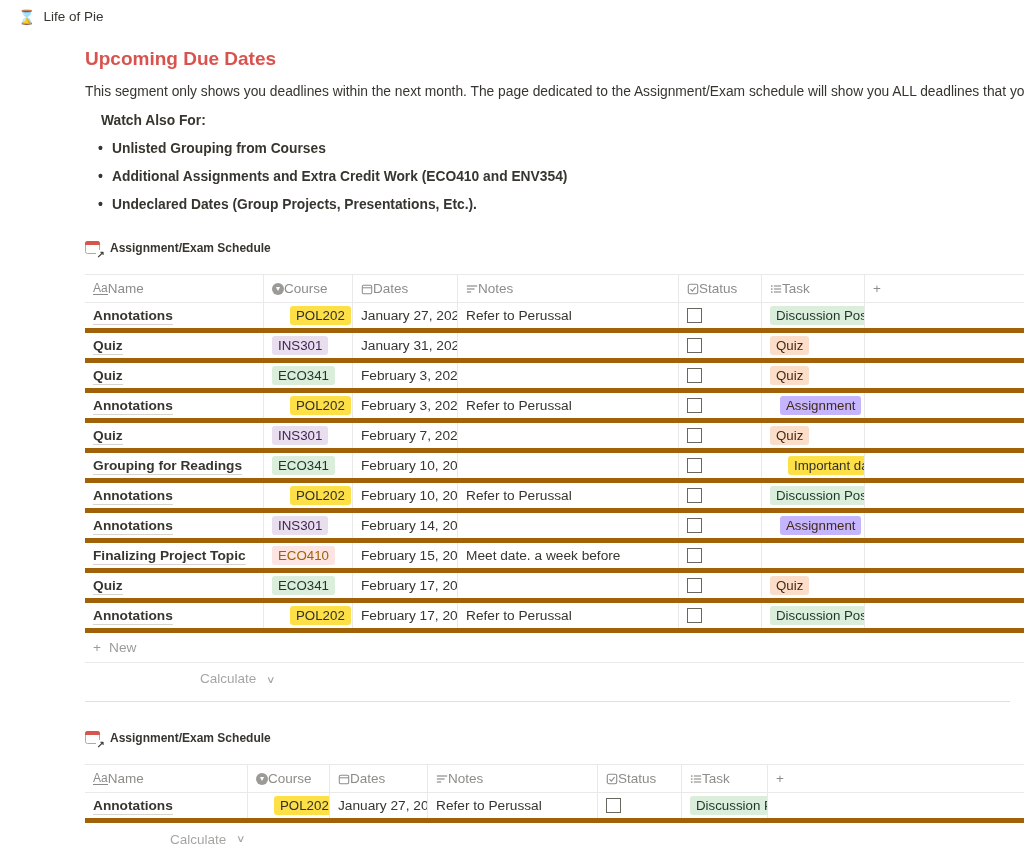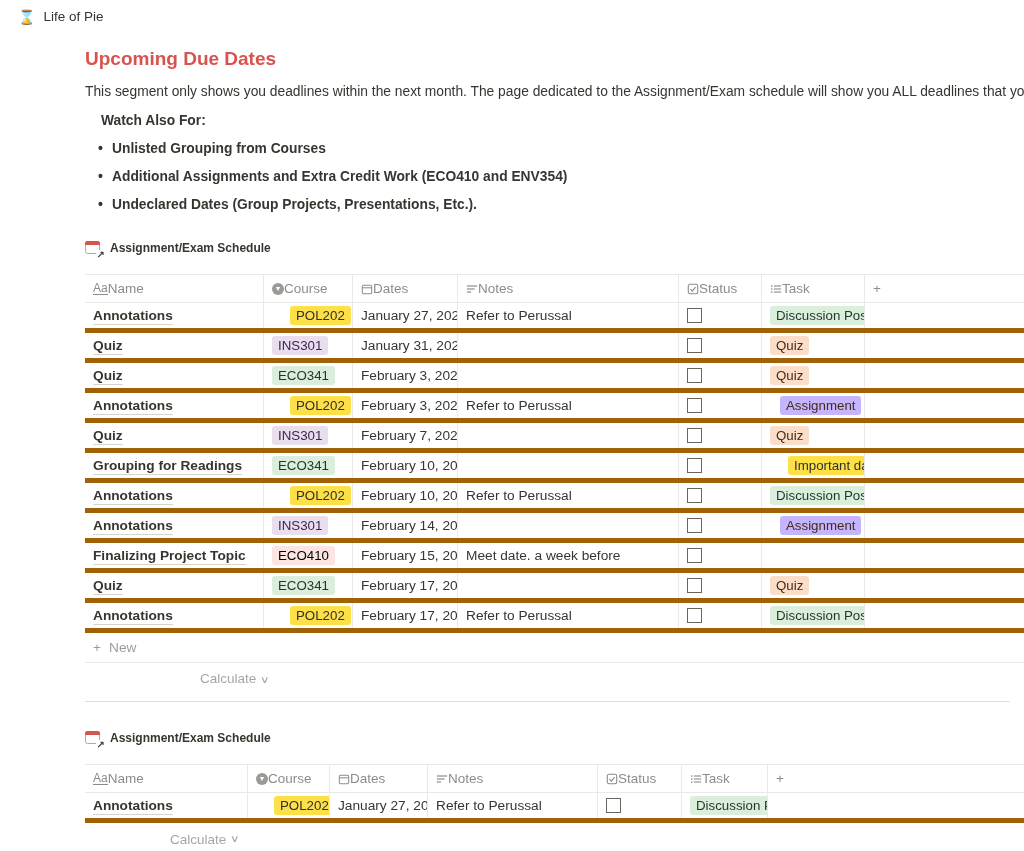--- a/index.html
+++ b/index.html
@@ -50,29 +50,29 @@
   .t2 .col-name  { width:163px; } .t2 .col-course{ width:82px; }  .t2 .col-dates { width:98px; }
   .t2 .col-notes { width:170px; } .t2 .col-status{ width:84px; }  .t2 .col-task  { width:86px; }
 
   .name-text { font-weight:600; border-bottom:1px solid #D6D4CF; line-height:17px; }
   .date-text, .notes-text { color:#37352F; }
 
   .tag { display:inline-block; padding:1px 6px; border-radius:3px; font-size:13.3px; line-height:17px; }
   .tag-gray   { background:#fde047; color:#32302C;margin-left:18px; }
   .tag-purple { background:#E8DEEE; color:#412454; }
   .tag-green  { background:#DBEDDB; color:#1C3829; }
-  .tag-red    { background:#FBE4E1; color:#000000;text-align:right; }
+  .tag-red    { background:#FBE4E1; color:#a16207;text-align:right; }
   .tag-orange { background:#FADEC9; color:#49290E; }
   .tag-brown  { background:#c4b5fd; color:#442A1E;margin-left:10px; }
 
   .checkbox { width:15px; height:15px; border:1.5px solid #67665F; background:#fff; display:inline-block; cursor:pointer; }
 
   .new-row { display:flex; align-items:center; gap:8px; height:30px; padding:0 8px;
     color:rgba(55,53,47,0.5); font-size:13.7px; border-bottom:1px solid #E9E9E7; width:939px; cursor:pointer; }
-  .calc-row { display:flex; align-items:center; gap:5px; height:31px; color:rgba(55,53,47,0.45);
+  .calc-row { display:flex; align-items:center; gap:11px; height:31px; color:rgba(55,53,47,0.45);
     font-size:13.5px; cursor:pointer; }
   .calc-row.t1pos { padding-left:115px; }
   .chev { font-size:10px; line-height:1; transform:scaleX(1.3); display:inline-block; margin-top:2px; }
 
   .divider { height:1px; background:rgba(55,53,47,0.16); width:925px; margin:7px 0 0; }
 
   .h-fullcal { font-size:17px; font-weight:700; margin:22px 0 0; color:#37352F; }
 
   
   .bottom-bar { position:absolute; left:0; right:0; bottom:0; height:19px; background:#fff; }

